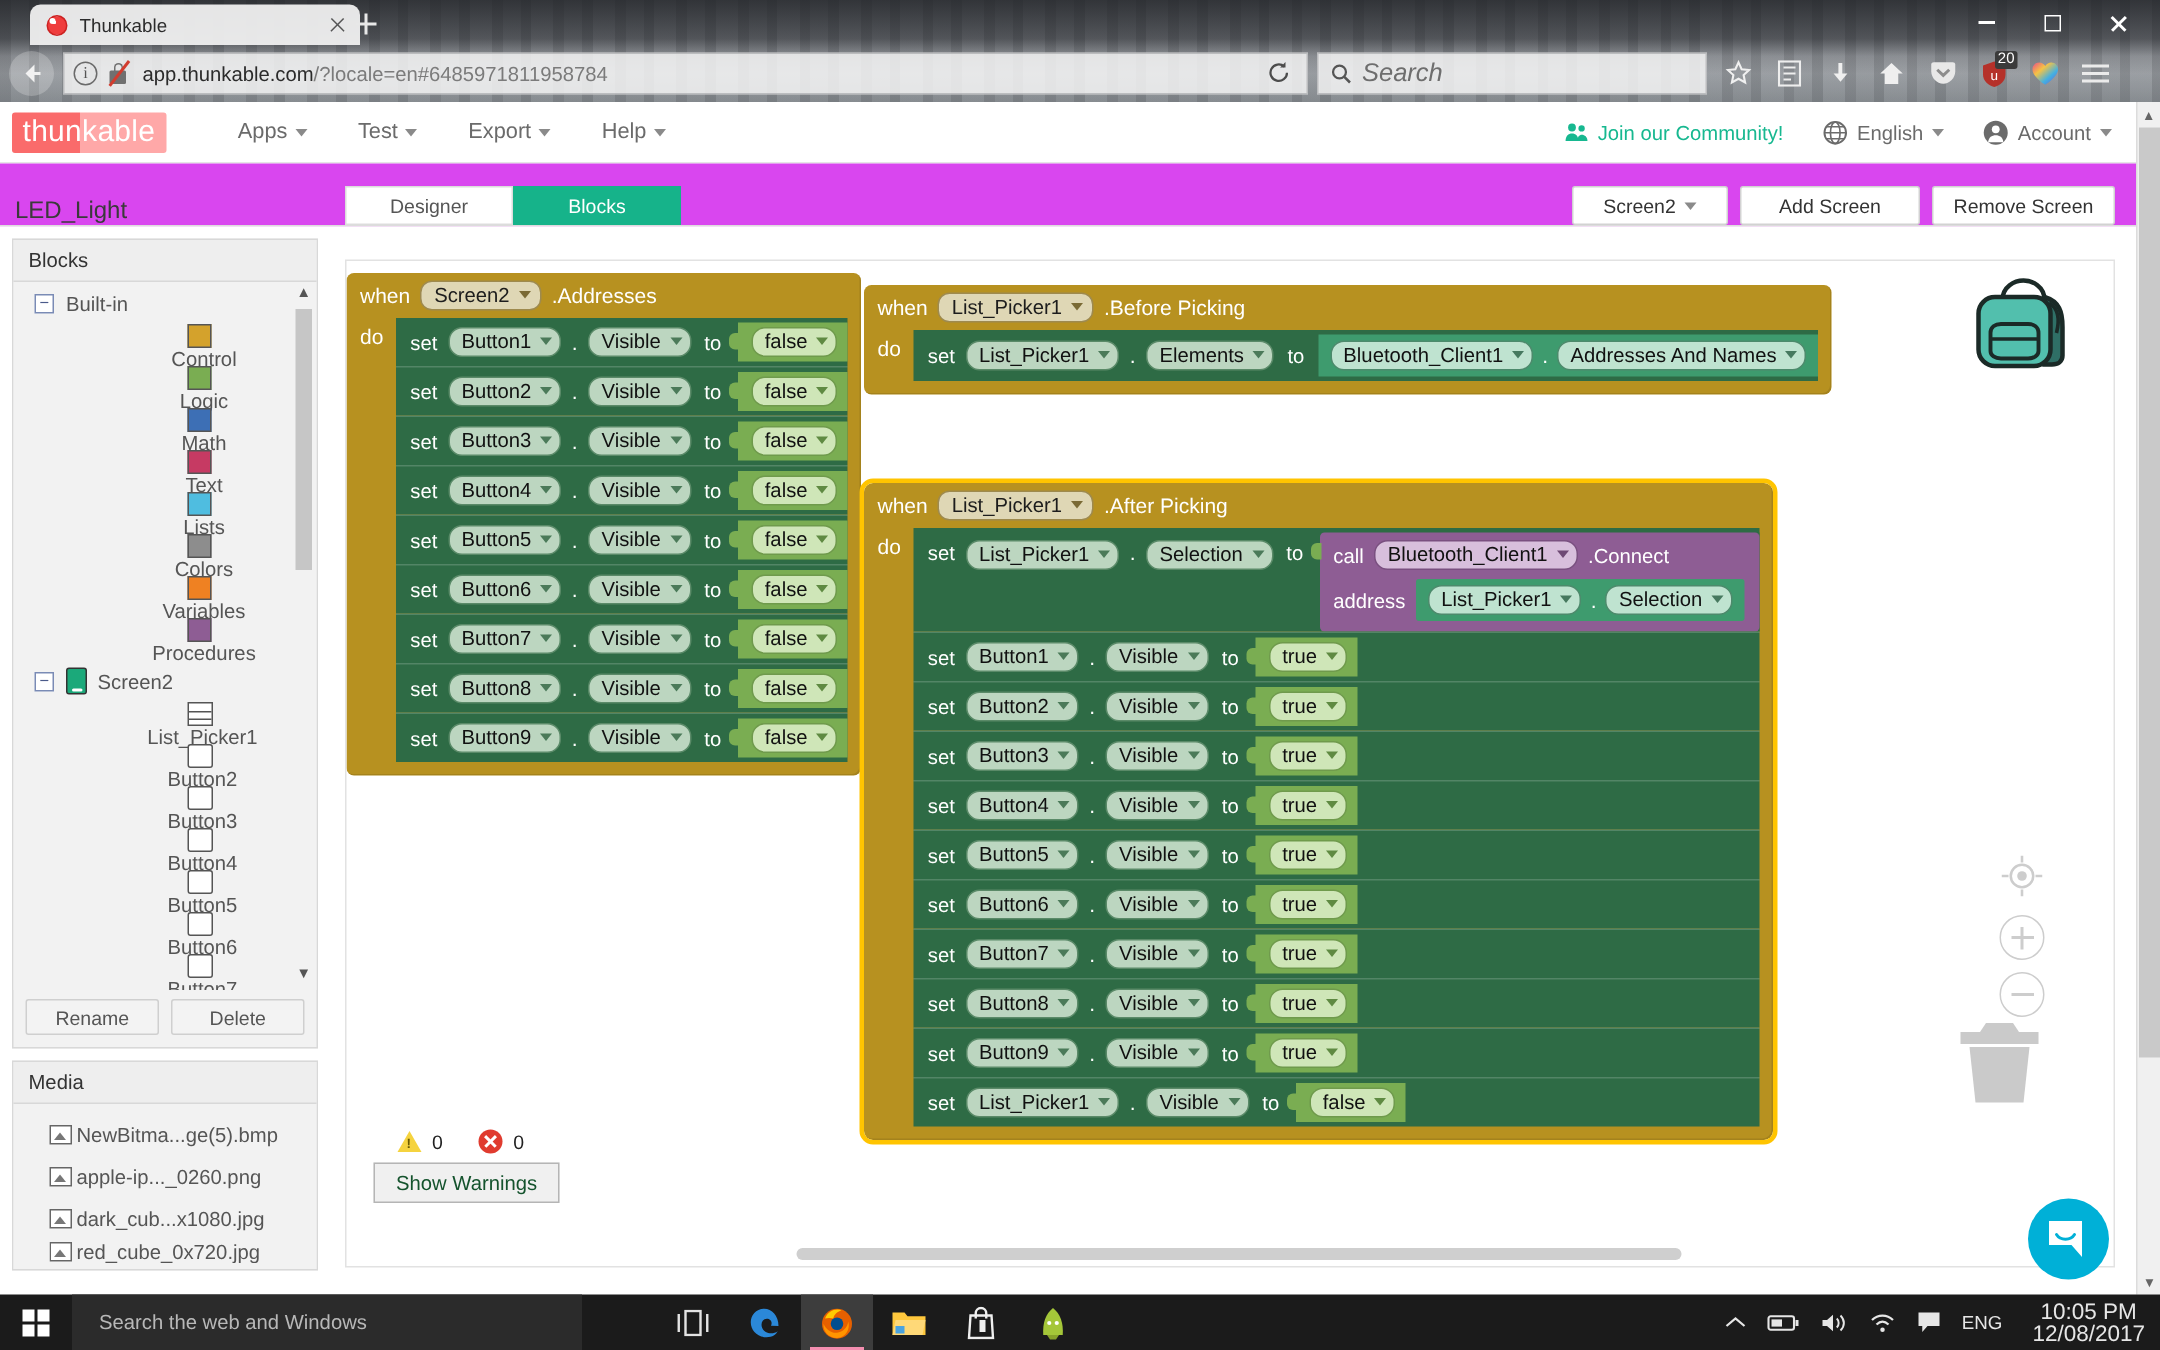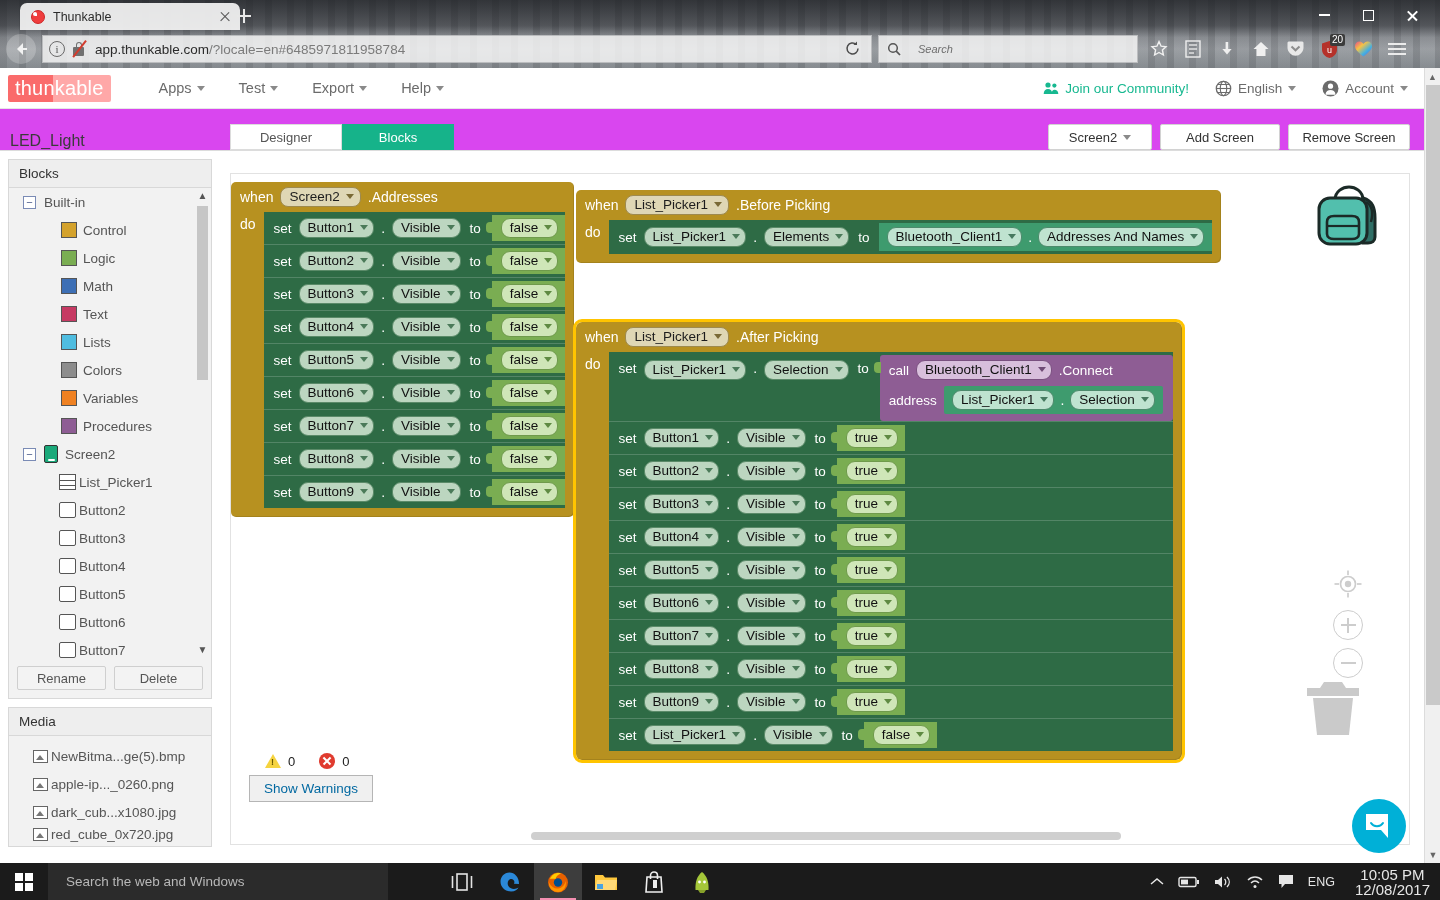--- a/index.html
+++ b/index.html
@@ -75,21 +75,21 @@
   .lock-crossed .shk { position:absolute; left:5.5px; top:2px; width:6px; height:7px; border:1.8px solid #707070; border-bottom:none; border-radius:4px 4px 0 0;}
   .lock-crossed .slash { position:absolute; left:-1px; top:8px; width:21px; height:1.8px; background:#d23c2e; transform: rotate(-52deg); }
   .url-text { margin-left: 8px; font-size: 13.5px; color: #2b2b2b; white-space:nowrap; }
   .url-text .dim { color: #7b7b7b; }
   .url-reload { position:absolute; right: 8px; top:4px; width:19px;height:19px; cursor:pointer;}
   .searchbar {
     margin-left: 6px; width: 260px; height: 28px;
     background: rgba(248,248,248,.82); border:1px solid rgba(160,162,165,.6);
     display:flex; align-items:center; padding: 0 8px;
   }
-  .searchbar .ph { margin-left:17px; font-size:11px; color:#6e6e6e; font-style: italic;}
+  .searchbar .ph { margin-left:7px; font-size:17px; color:#6e6e6e; font-style: italic;}
   .tb-icons { display:flex; align-items:center; margin-left: 4px; }
   .tbi { width: 34px; height: 30px; display:flex; align-items:center; justify-content:center; cursor:pointer; position:relative; }
   .badge {
     position:absolute; right: 1px; top: 0px; background:#3b3b3b; color:#fff;
     font-size:10px; line-height:12px; padding: 0 2px; min-width:15px; text-align:center; border-radius:2px;
   }
   .hamburger { width:18px; }
   .hamburger i { display:block; height:2px; background:#ebebeb; margin:3px 0; }
 
   
@@ -138,21 +138,21 @@
   .tree { position:relative; height: 472px; overflow:hidden; background:#f2f2f2; }
   .tree-scroll { position:absolute; right:2px; top:2px; bottom:2px; width:13px; }
   .tree-scroll .up, .tree-scroll .dn { height: 14px; text-align:center; font-size:10px; color:#555; }
   .tree-scroll .sthumb { position:absolute; left:1px; top:16px; width:11px; height: 174px; background:#c6c6c6; }
   .tnode { display:flex; align-items:center; height: 28px; font-size:13.5px; color:#555; cursor:pointer; }
   .tnode .expander {
     width: 13px; height: 13px; border:1px solid #7a8bb5; color:#4a5a8a; font-size:11px; line-height:10px;
     display:flex; align-items:center; justify-content:center; margin-right: 8px; background:#fff;
   }
   .tnode.lvl0 { padding-left: 14px; }
-  .tnode.lvl1 { padding-left: 52px; }
+  .tnode.lvl1 { padding-left: 52px; flex-direction: column; }
   .sw { width:16px; height:16px; border:1px solid #555; margin-right: 6px; flex:none; }
   .ic-phone { width:14px;height:18px;border:1.5px solid #333;border-radius:2px;background:#1ba97a;margin-right:7px;flex:none;position:relative;}
   .ic-phone::after{content:"";position:absolute;left:2.5px;bottom:1px;width:7px;height:2px;background:#fff;border-radius:1px;}
   .ic-lp { width:17px;height:16px;border:1.5px solid #555;margin-right:3px;flex:none;background:#fff;position:relative;}
   .ic-lp::before{content:"";position:absolute;left:0;top:5px;width:15px;height:1.3px;background:#555;}
   .ic-lp::after{content:"";position:absolute;left:0;top:9.5px;width:15px;height:1.3px;background:#555;}
   .ic-btn { width:17px;height:16px;border:1.6px solid #555;border-radius:2px;margin-right:3px;flex:none;background:#fff;}
   .ic-media { width:15px;height:13px;border:1.3px solid #666;margin-right:3px;flex:none;background:#fff;position:relative;}
   .ic-media::after{content:"";position:absolute;left:2px;bottom:1.5px;width:0;height:0;border-left:4px solid transparent;border-right:4px solid transparent;border-bottom:5px solid #777;}
   .rd-row { display:flex; gap: 8px; padding: 6px 8px 8px; }
@@ -235,21 +235,21 @@
 
   
   .warn-area { position:absolute; left: 18px; bottom: 42px; }
   .warn-row { display:flex; align-items:center; gap: 24px; margin-bottom: 6px; padding-left:16px;}
   .wcell { display:flex; align-items:center; gap:7px; font-size:13px; color:#222; }
   .tri { width:0;height:0;border-left:8px solid transparent;border-right:8px solid transparent;border-bottom:14px solid #f5d33f; position:relative;}
   .tri::after{content:"!";position:absolute;left:-2px;top:3px;font-size:9px;color:#6a5a00;font-weight:bold;}
   .errdot { width:16px;height:16px;border-radius:50%;background:#e03b2f;position:relative;}
   .errdot::before,.errdot::after{content:"";position:absolute;left:3px;top:7px;width:10px;height:1.8px;background:#fff;}
   .errdot::before{transform:rotate(45deg);} .errdot::after{transform:rotate(-45deg);}
-  .show-warn { background:#f0f0f0; border:1px solid #b5b5b5; padding: 5px 14px; font-size:13.5px; color:#0369a1; cursor:pointer; }
+  .show-warn { background:#f0f0f0; border:1px solid #b5b5b5; padding: 5px 14px; font-size:13.5px; color:#14532d; cursor:pointer; }
 
   
   .h-scroll { position:absolute; left: 300px; bottom: 4px; width: 590px; height: 8px; background:#cfcfcf; border-radius:4px; }
 
   
   #taskbar { position:absolute; left:0; top: 863px; width:1440px; height: 37px; background:#1b1b1b; display:flex; align-items:center; }
   .startbtn { width: 48px; height:37px; display:flex; align-items:center; justify-content:center; cursor:pointer;}
   .win-logo { width:18px;height:18px; display:grid; grid-template-columns:1fr 1fr; grid-template-rows:1fr 1fr; gap:2px;}
   .win-logo i { background:#fff; display:block; }
   .tb-search { flex:none; width: 340px; height: 37px; background:#2b2b2b; display:flex; align-items:center; padding-left:18px; font-size:13.5px; color:#b8b8b8; cursor:text;}

